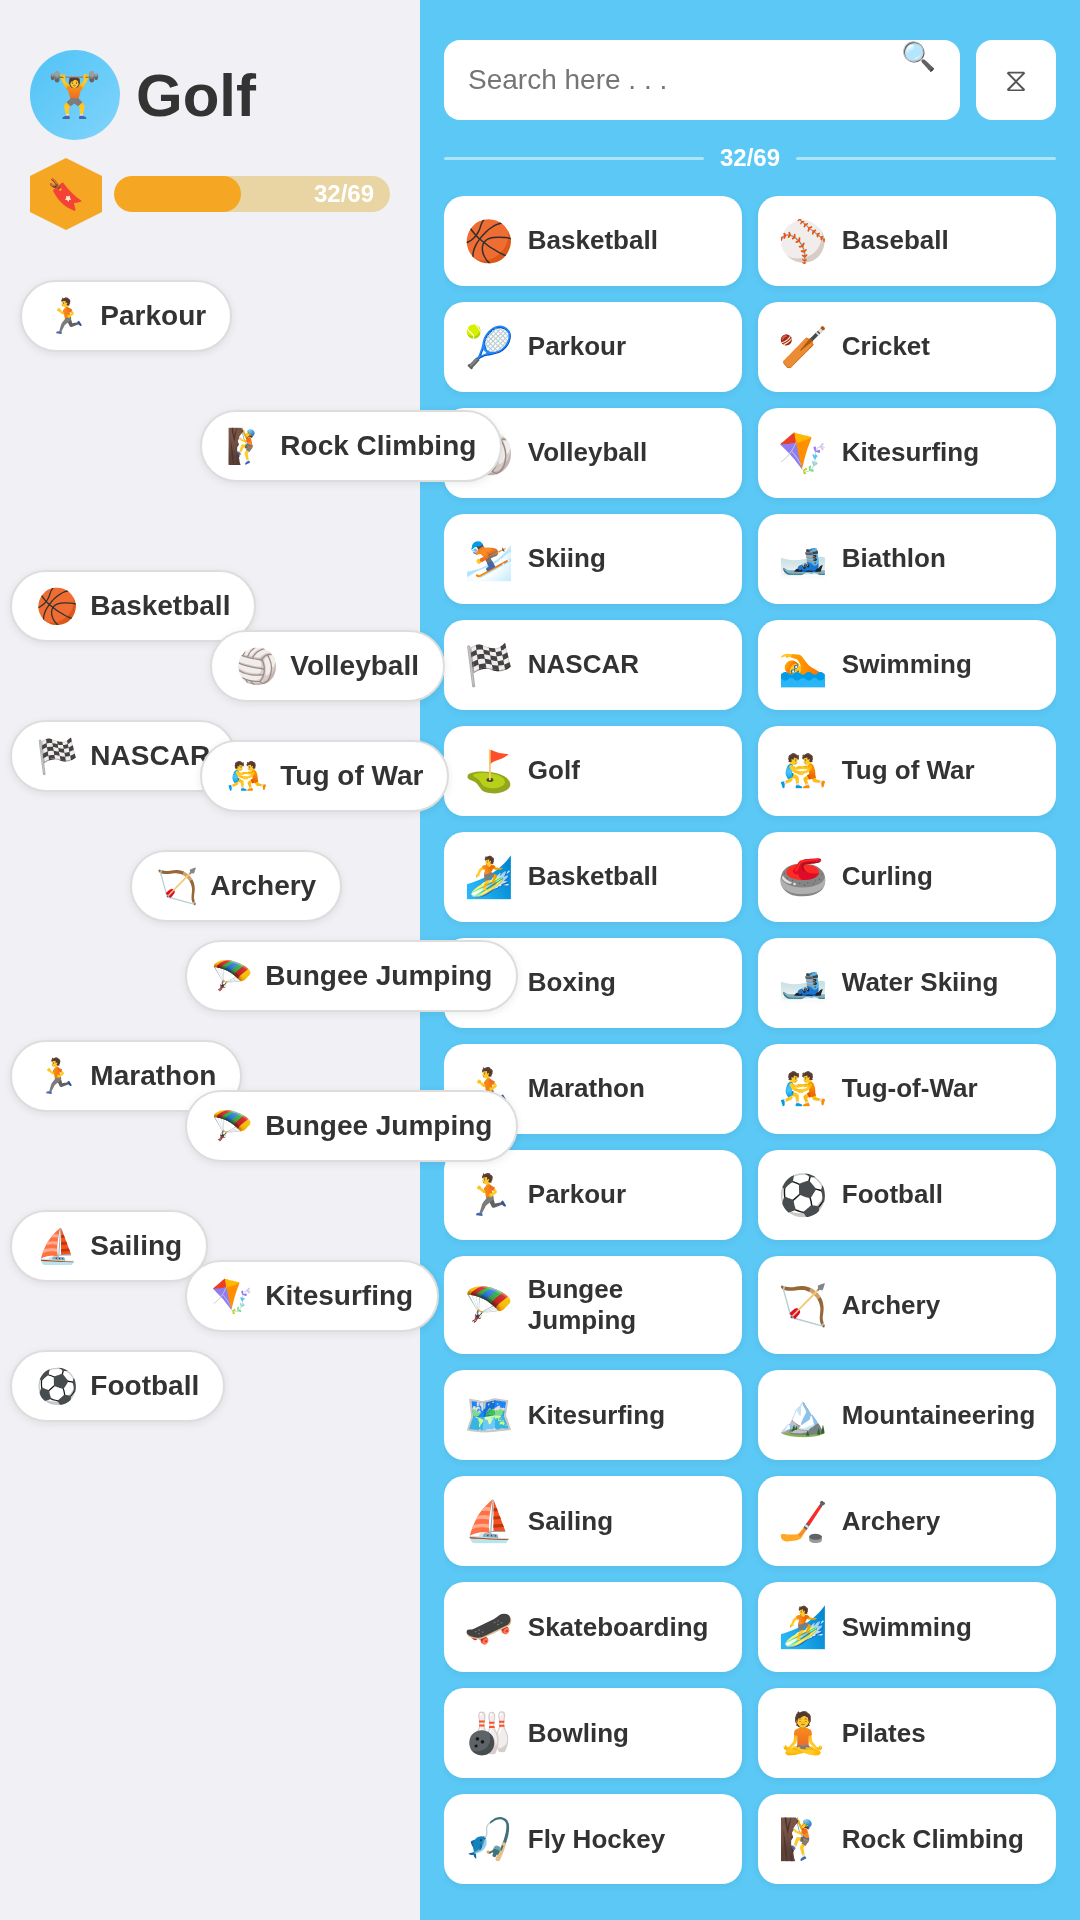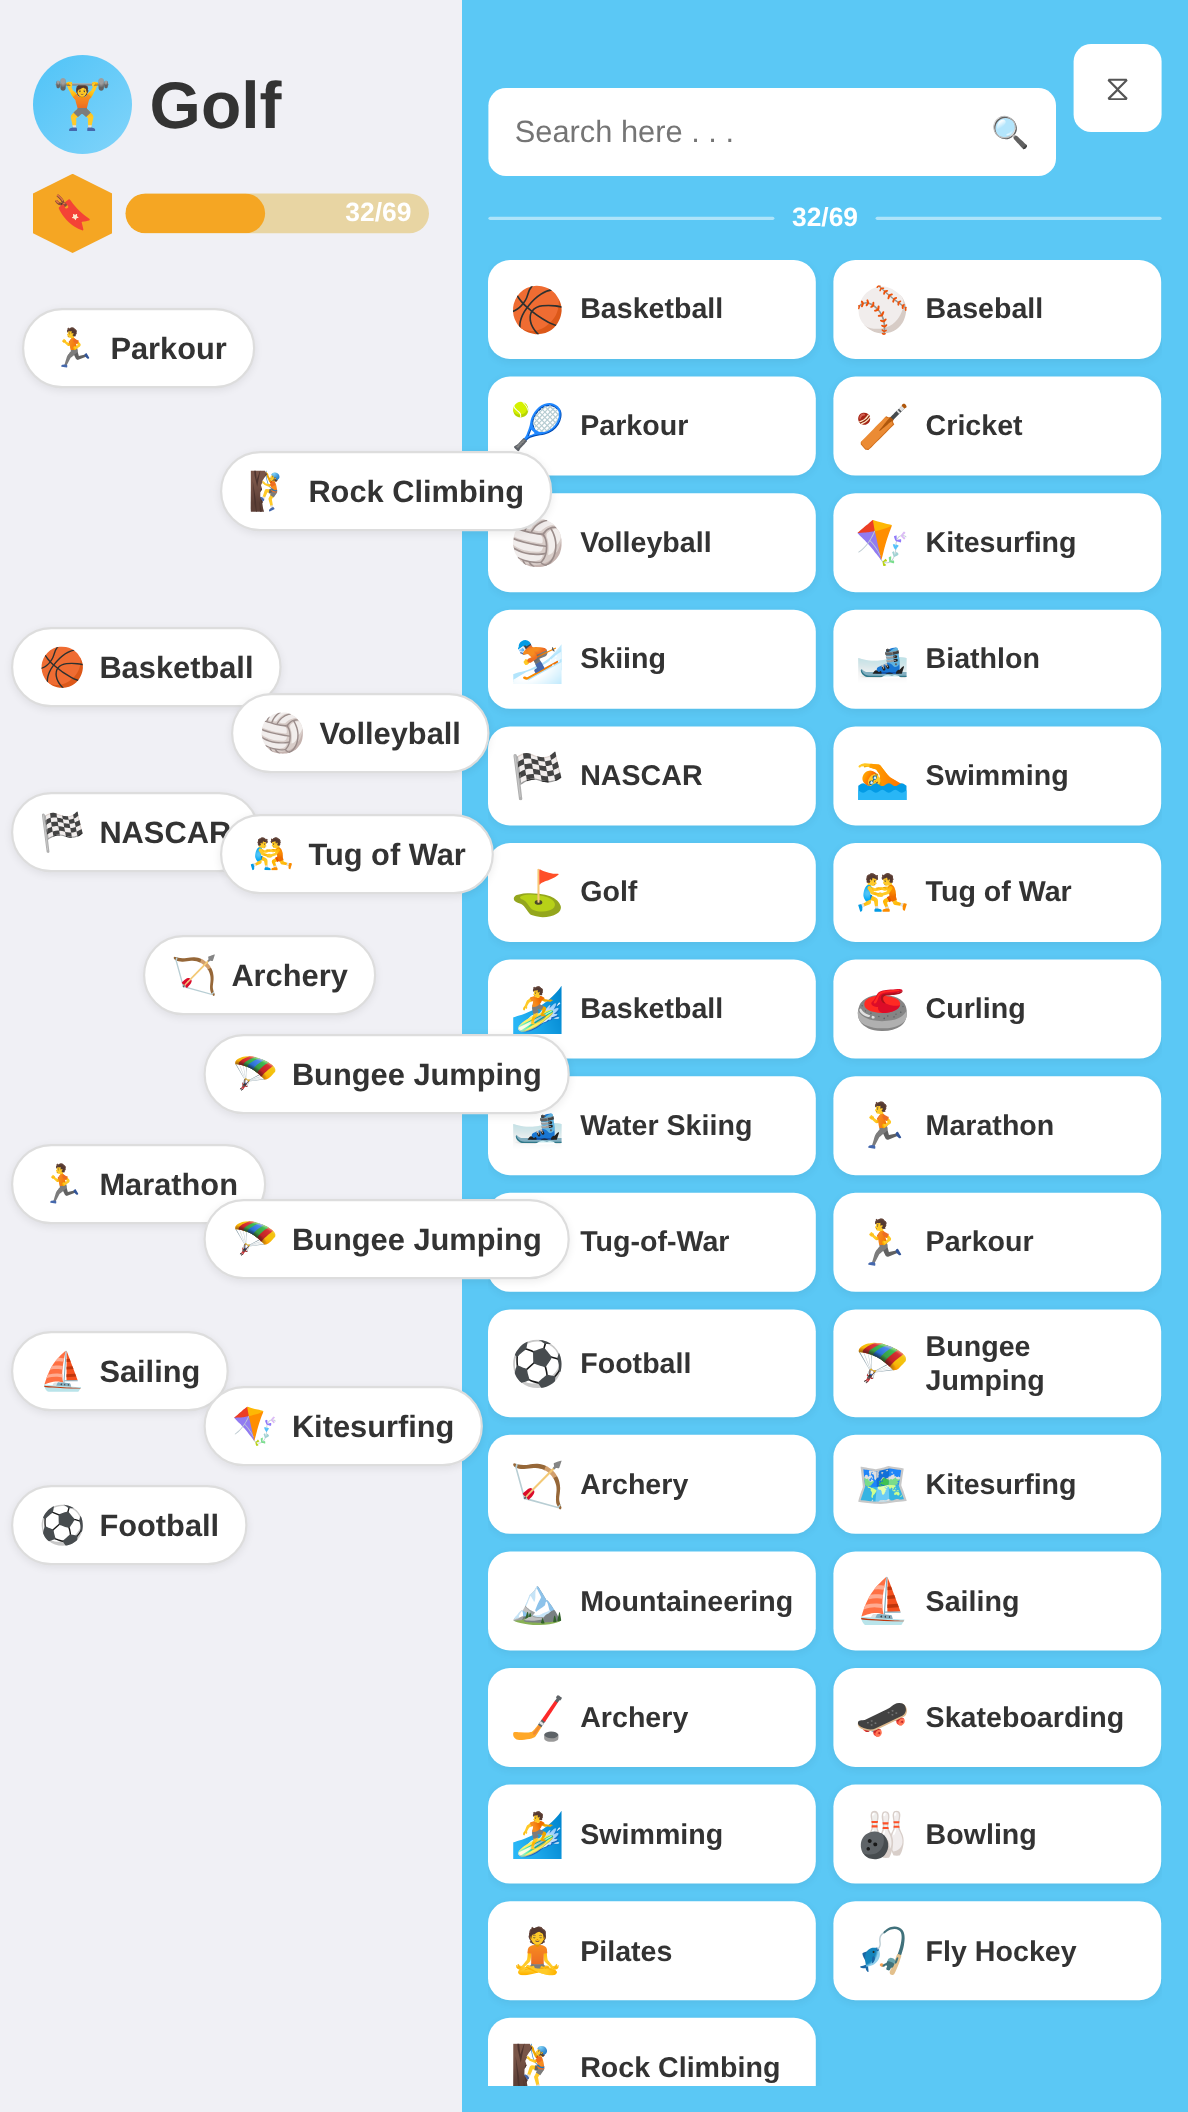--- a/index.html
+++ b/index.html
@@ -138,24 +138,22 @@
       margin-bottom: 24px;
     }
 
     .search-box {
       flex: 1;
       height: 80px;
       background: white;
       border-radius: 16px;
       border: none;
       display: flex;
-      align-items: center;
       padding: 0 24px;
       gap: 12px;
-      margin-top: 40px;
     }
 
     .search-input {
       flex: 1;
       border: none;
       outline: none;
       font-size: 28px;
       color: #aaa;
       background: transparent;
     }
@@ -391,20 +389,24 @@
   </div>
         <div class="grid-item">
     <span class="gi-icon">🏄</span>
     <span class="gi-label">Basketball</span>
   </div>
         <div class="grid-item">
     <span class="gi-icon">🥌</span>
     <span class="gi-label">Curling</span>
   </div>
         <div class="grid-item">
+    <span class="gi-icon">🥊</span>
+    <span class="gi-label">Boxing</span>
+  </div>
+        <div class="grid-item">
     <span class="gi-icon">🎿</span>
     <span class="gi-label">Water Skiing</span>
   </div>
         <div class="grid-item">
     <span class="gi-icon">🏃</span>
     <span class="gi-label">Marathon</span>
   </div>
         <div class="grid-item">
     <span class="gi-icon">🤼</span>
     <span class="gi-label">Tug-of-War</span>

